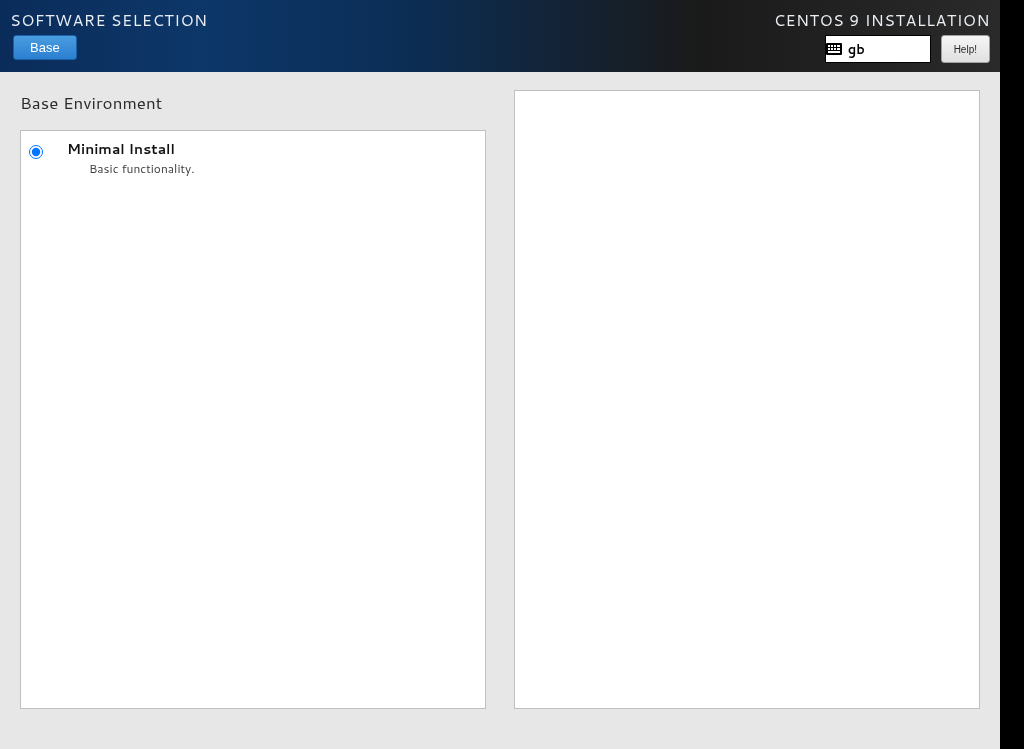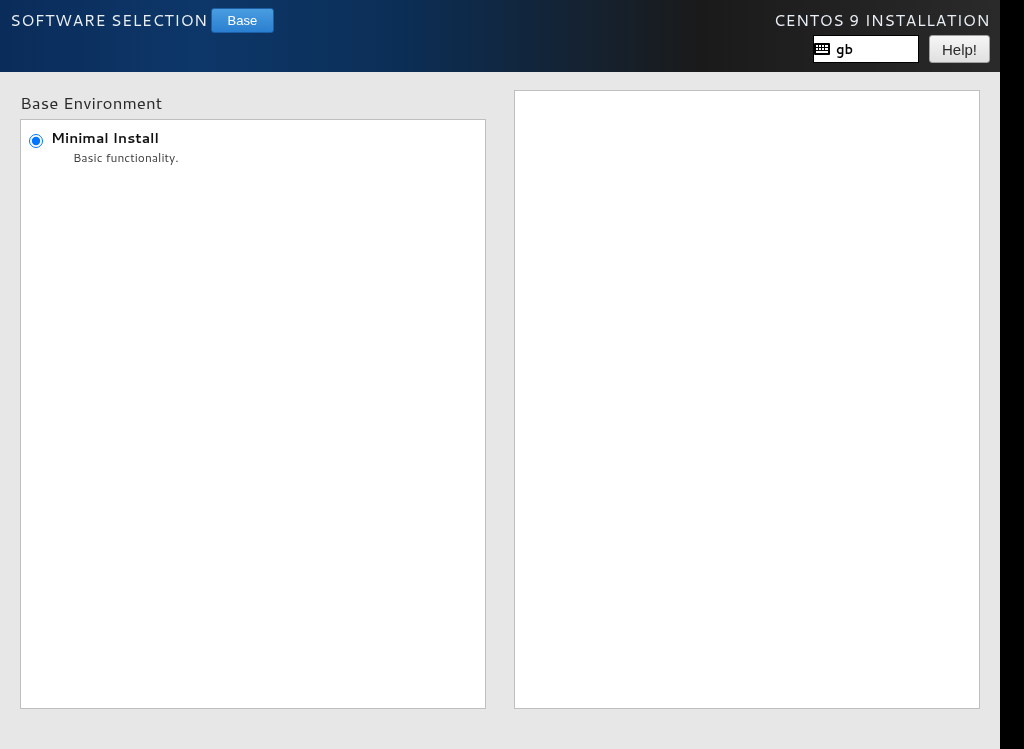--- a/index.html
+++ b/index.html
@@ -26,21 +26,21 @@
       background: linear-gradient(to right, #0a2c5a 0%, #0d3769 20%, #0b2e56 40%, #1a1a1a 70%, #2a2a2a 100%);
       display: flex;
       justify-content: space-between;
       align-items: flex-start;
       padding: 8px 10px 0 10px;
       color: #fff;
       position: relative;
     }
     .header-left {
       display: flex;
-      flex-direction: row;
+      flex-direction: column;
       align-items: flex-start;
     }
     .page-title {
       font-size: 16px;
       font-weight: 400;
       letter-spacing: 0.5px;
       margin-bottom: 4px;
       color: #eaeff5;
     }
     .done-btn {
@@ -85,53 +85,53 @@
     }
     .kb-label {
       font-weight: bold;
       font-size: 13px;
     }
     .help-btn {
       background: linear-gradient(to bottom, #f6f6f6, #e0e0e0);
       border: 1px solid #a0a0a0;
       color: #2a2a2a;
       padding: 4px 12px;
-      font-size: 15px;
+      font-size: 10px;
       border-radius: 3px;
       cursor: pointer;
       height: 28px;
     }
     .content {
       flex: 1;
       display: flex;
       gap: 28px;
       padding: 18px 20px 40px 20px;
     }
     .panel {
       flex: 1;
       display: flex;
       flex-direction: column;
     }
     .panel-heading {
       font-size: 17px;
       color: #2b2b2b;
-      margin-bottom: 5px;
+      margin-bottom: 16px;
       font-weight: 400;
     }
     .panel-body {
       flex: 1;
       background: #fff;
       border: 1px solid #bfbfbf;
       overflow: auto;
     }
     .env-item {
       padding: 8px 10px 6px 8px;
       display: flex;
       align-items: flex-start;
-      gap: 8px;
+      gap: 24px;
     }
     .radio-wrap {
       margin-top: 2px;
     }
     input[type=radio] {
       width: 14px;
       height: 14px;
     }
     .env-text {
       display: flex;

